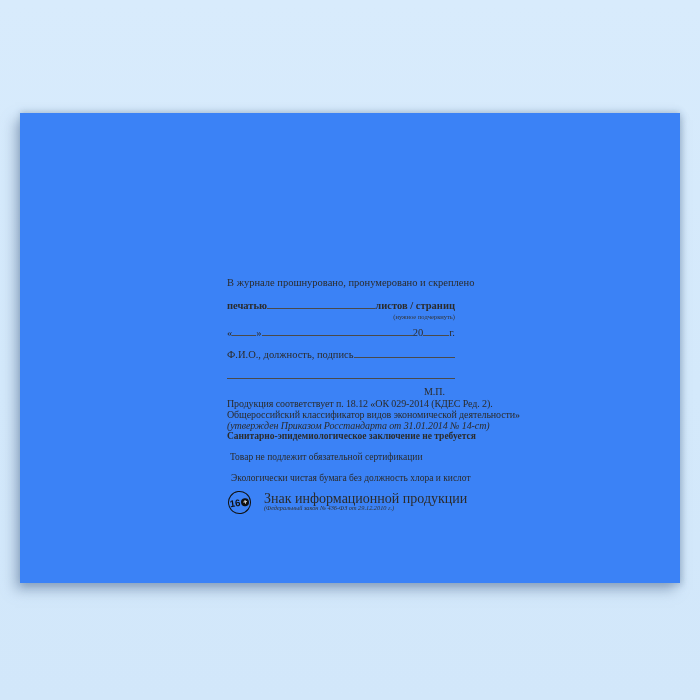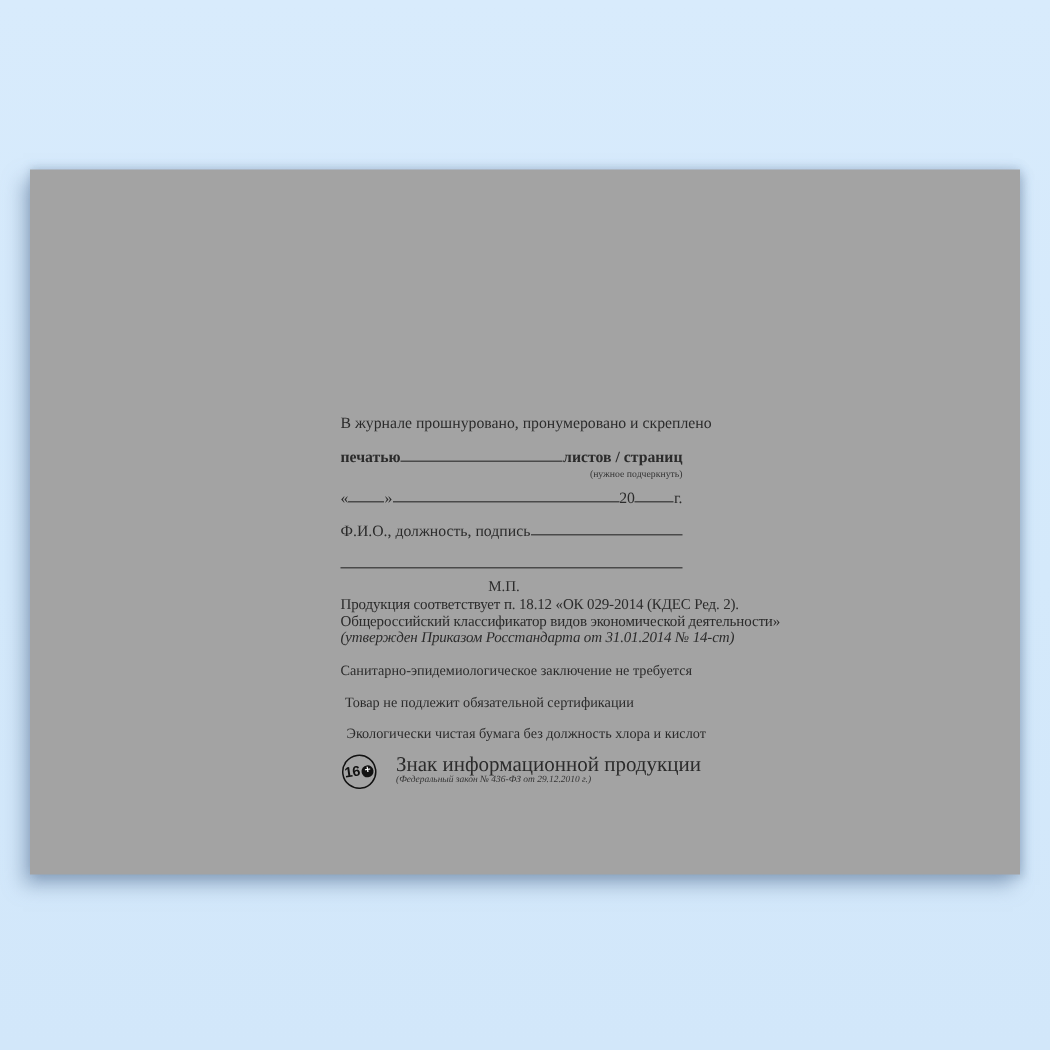--- a/index.html
+++ b/index.html
@@ -3,41 +3,41 @@
 <meta charset="utf-8">
 <style>
   html,body{margin:0;padding:0;}
   body{
     width:700px;height:700px;position:relative;overflow:hidden;
     background:linear-gradient(180deg,#d8ebfc 0%,#d4e9fb 55%,#d2e7fa 100%);
     font-family:"Liberation Serif","DejaVu Serif",serif;
   }
   .paper{
     position:absolute;left:20px;top:113px;width:660px;height:470px;
-    background:#a3a3a3;
+    background:#3b82f6;
     box-shadow:-5px 7px 12px rgba(104,130,162,.55), 0 -2px 6px rgba(104,130,162,.30), 3px 3px 6px rgba(104,130,162,.25);
   }
   .content{
     position:absolute;left:207px;top:163px;width:228px;
     color:#2b2b2b;font-size:10.5px;line-height:13px;white-space:nowrap;
   }
   .row{display:flex;align-items:baseline;}
   .blank{display:inline-block;border-bottom:1px solid #4a4a4a;height:1px;}
   .grow{flex:1 1 auto;}
   .w24{width:24px;} .w26{width:26px;}
   .fullline{display:block;width:100%;height:1px;border-bottom:1px solid #4a4a4a;margin-top:16px;}
   .note-small{font-size:6.5px;line-height:8px;text-align:right;margin-top:1px;color:#333;}
   .mrow2{margin-top:10px;font-weight:bold;}
   .mrow3{margin-top:5px;}
   .mrow4{margin-top:9px;}
-  .mp{margin-top:6px;text-align:center;padding-right:10px;font-size:10px;}
+  .mp{margin-top:6px;text-align:right;padding-right:10px;font-size:10px;}
   .compliance{font-size:10px;line-height:11px;letter-spacing:-0.1px;}
   .compliance .it{font-style:italic;}
   .cert-note{font-size:9.5px;line-height:11px;}
-  .n1{margin-top:12px;} .n2{margin-top:10px;padding-left:3px;} .n3{margin-top:10px;padding-left:4px;}
+  .n1{font-weight:bold;} .n2{margin-top:10px;padding-left:3px;} .n3{margin-top:10px;padding-left:4px;}
   .age-row{margin-top:7px;display:flex;align-items:center;}
   .age-badge{
     flex:0 0 auto;width:21px;height:21px;border:1.5px solid #111;border-radius:50%;
     display:flex;align-items:center;justify-content:center;
     transform:rotate(-8deg);
     font-family:"Liberation Sans","DejaVu Sans",sans-serif;font-weight:bold;font-size:9.5px;color:#111;
     margin-left:1px;
   }
   .plus-disc{
     width:8px;height:8px;background:#111;border-radius:50%;color:#fff;

